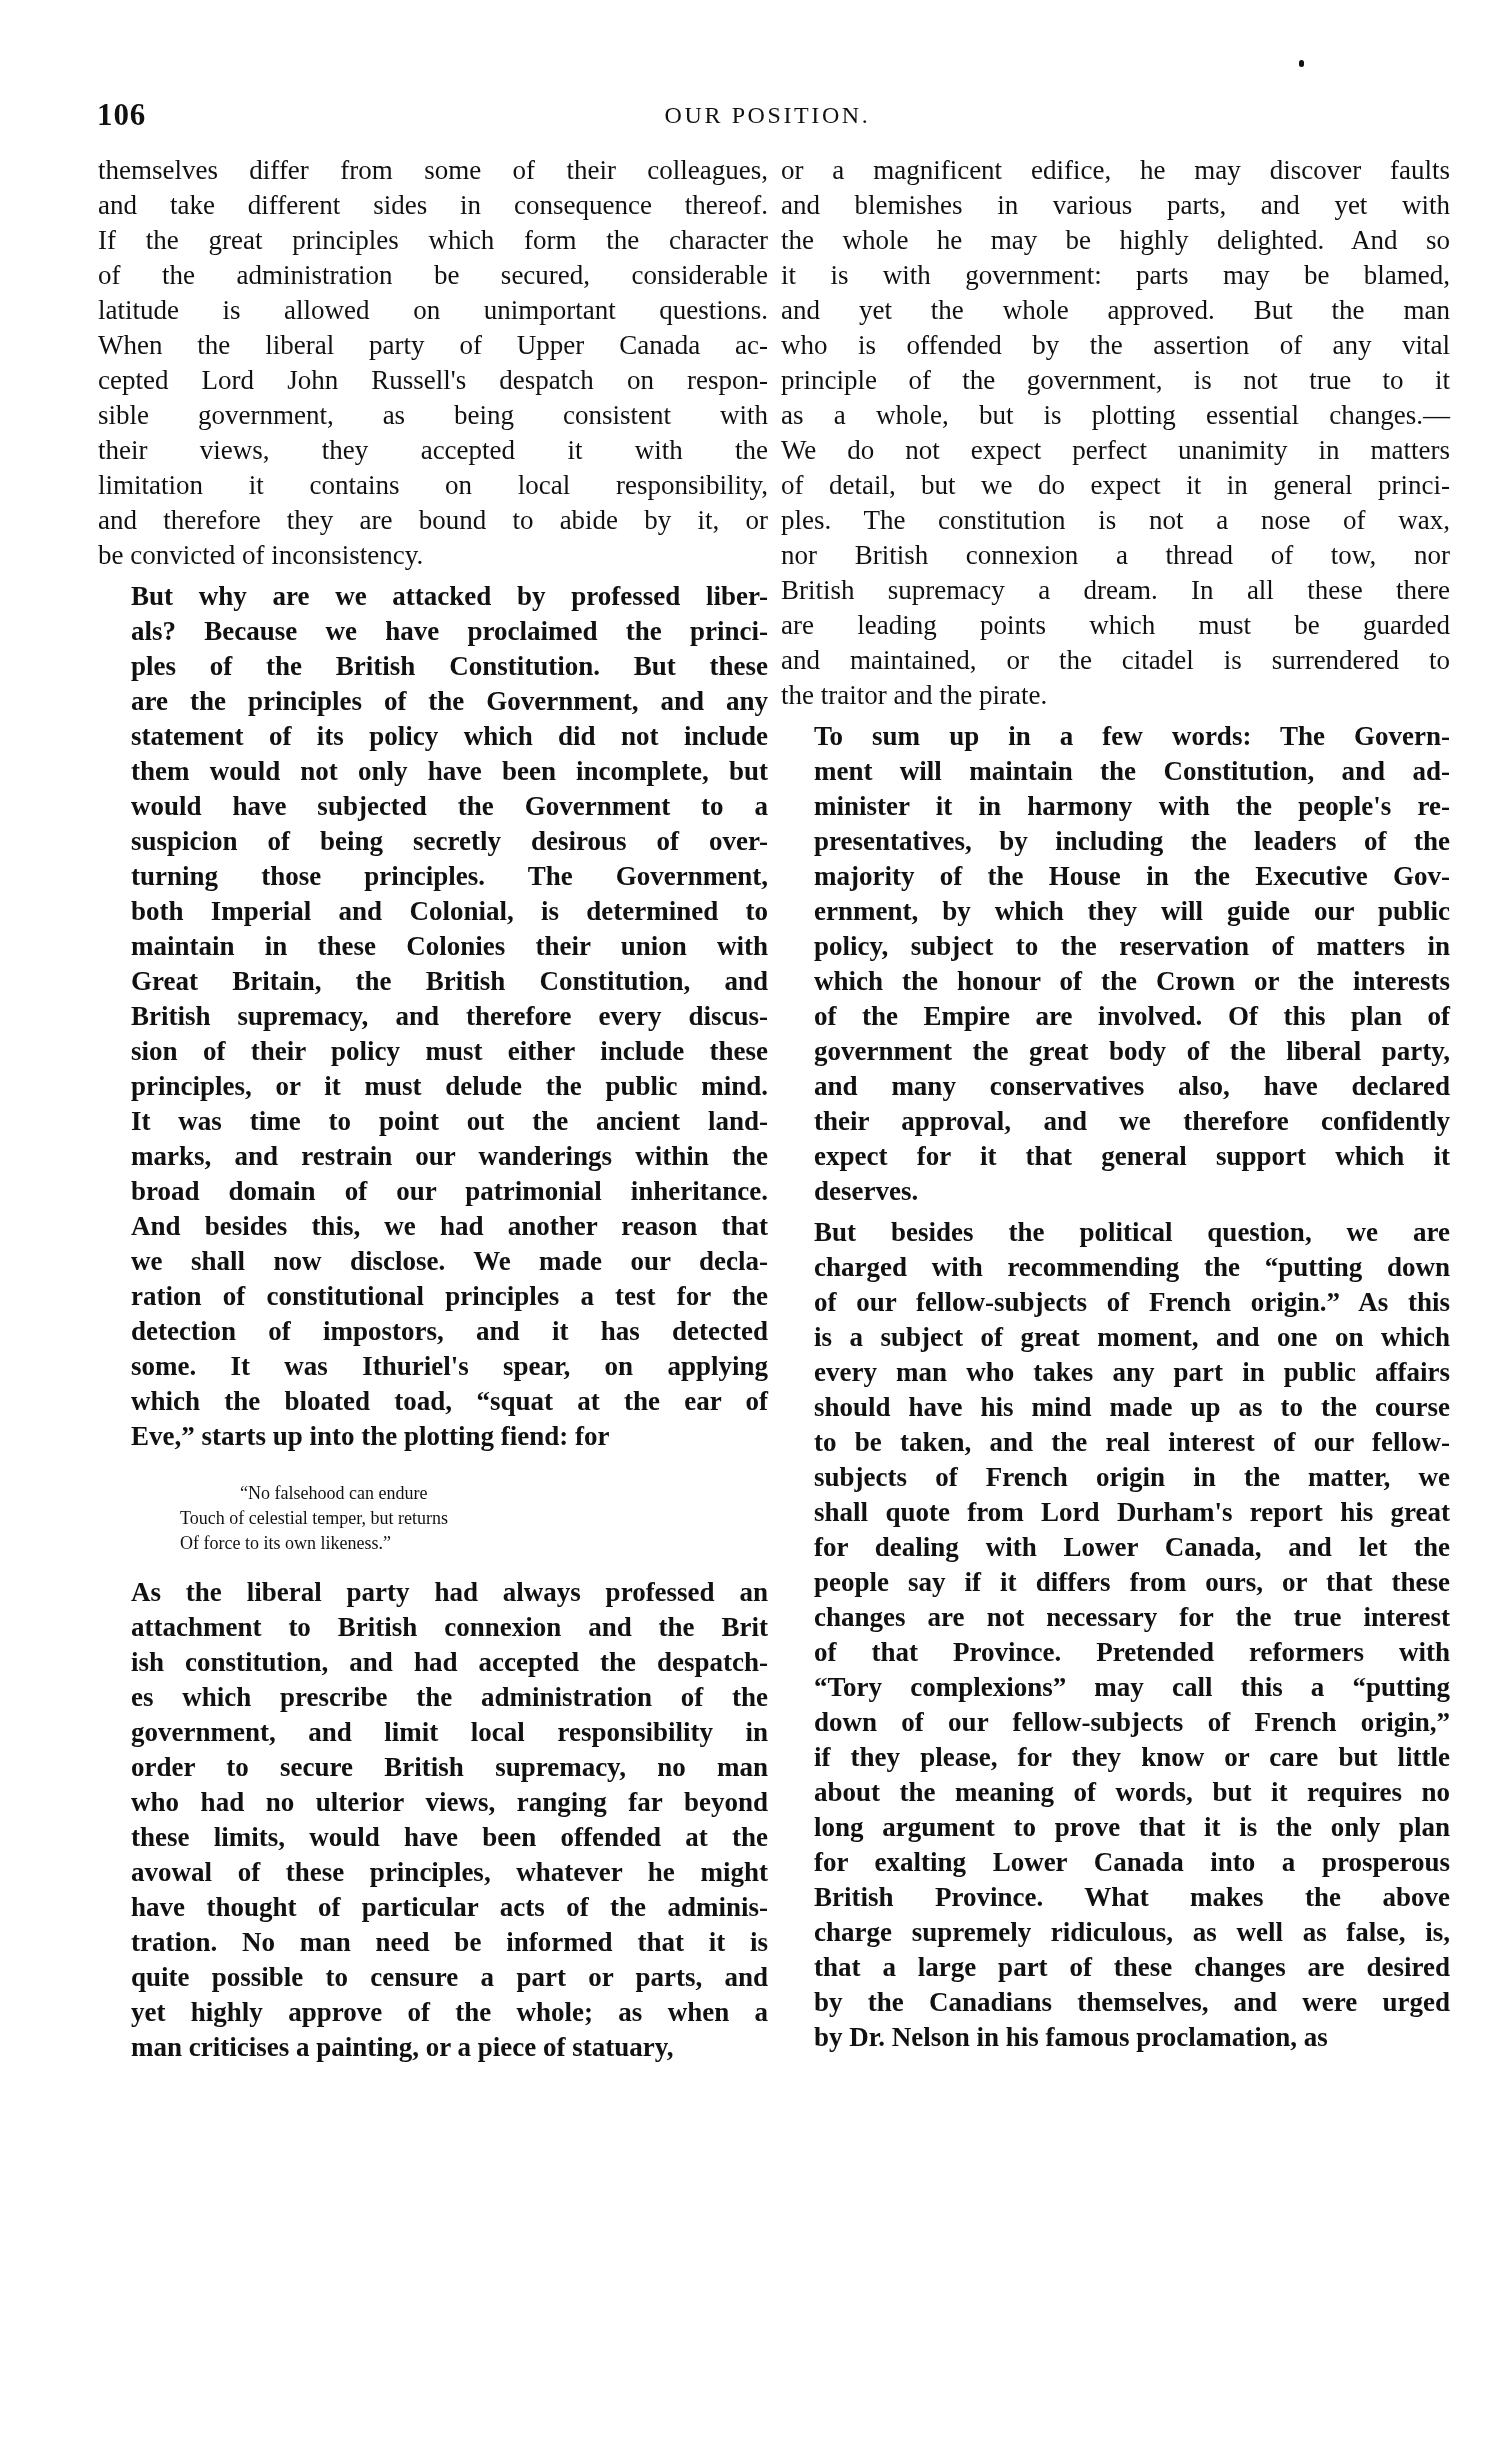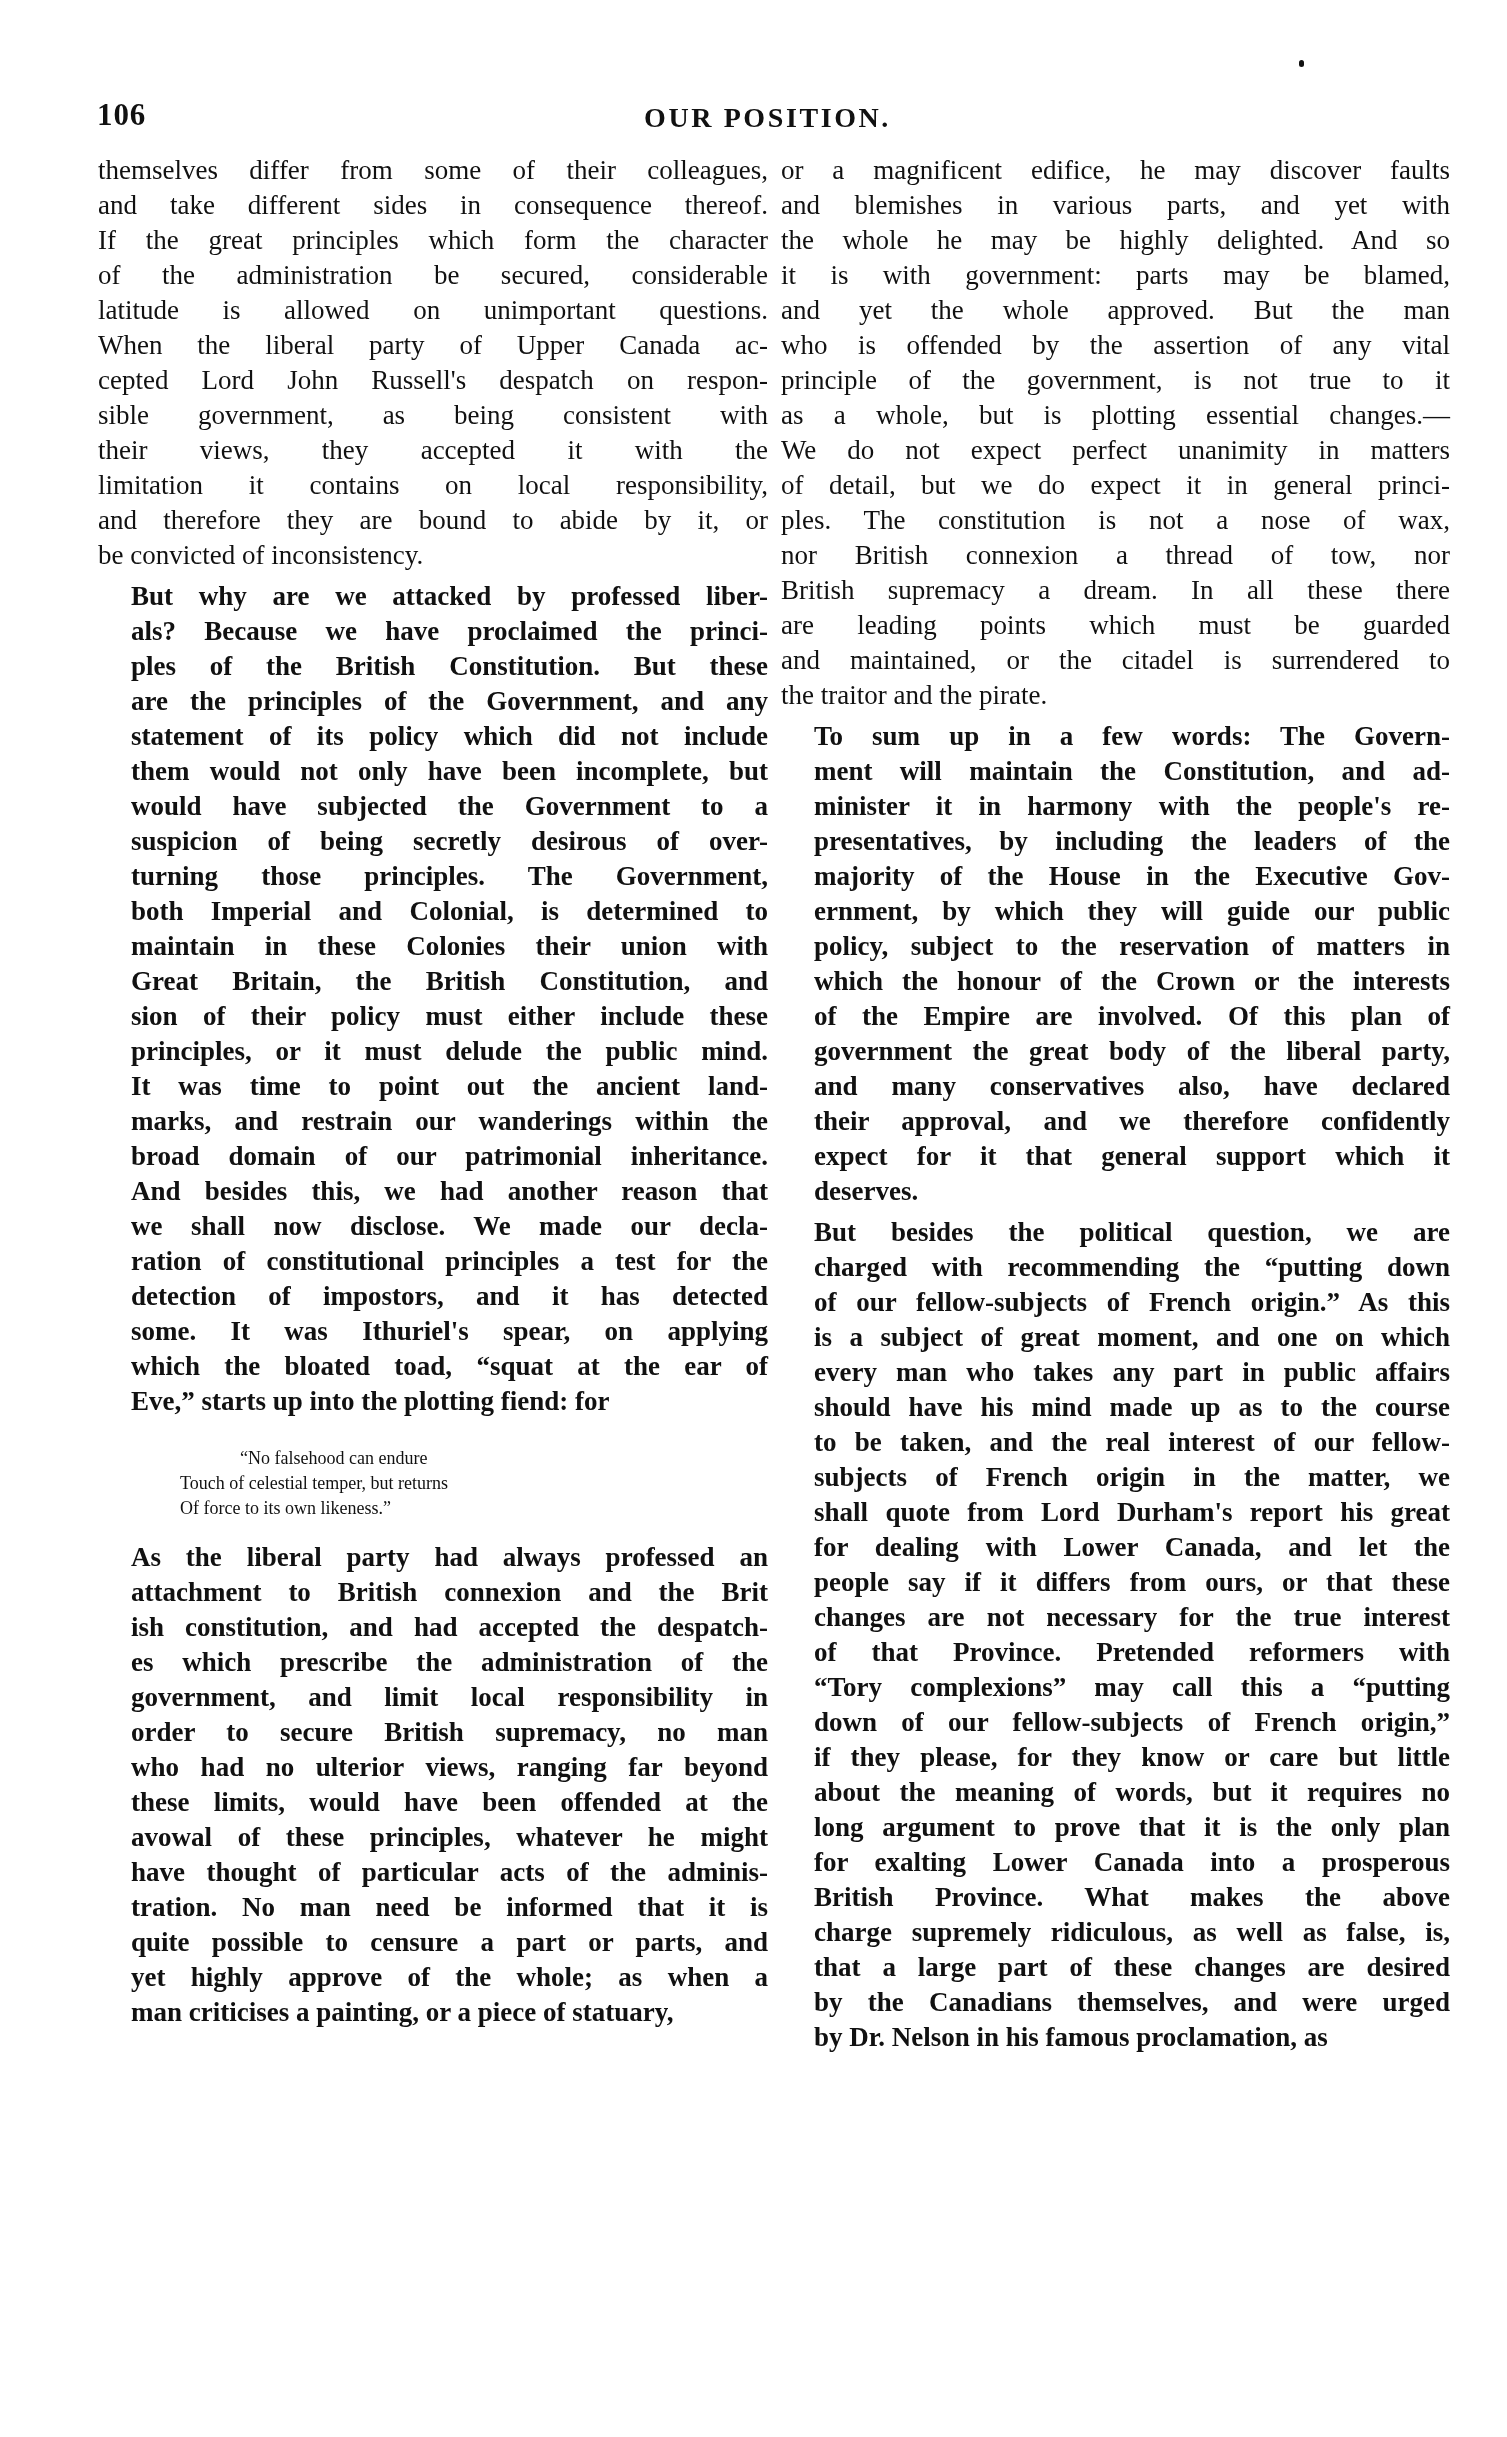--- a/index.html
+++ b/index.html
@@ -12,21 +12,21 @@
   .speck { position: absolute; left: 1299px; top: 60px; width: 5.2px; height: 6.9px; background: #111; border-radius: 2.6px; }
   .running-head {
     position: absolute; top: 97px; left: 97px; width: 1357px; height: 34px;
   }
   .page-number {
     position: absolute; left: 0; top: 0;
     font-size: 31px; font-weight: bold; letter-spacing: 0.9px;
   }
   .head-title {
     position: absolute; left: 0; right: 16px; top: 5.2px; text-align: center;
-    font-size: 28px; font-weight: bold; letter-spacing: 2.6px;
+    font-size: 24px; font-weight: normal; letter-spacing: 2.6px;
   }
   .column {
     position: absolute; top: 153px; width: 670px;
     font-size: 27px; line-height: 35px;
     text-align: justify; hyphens: manual;
   }
   .col-left { left: 98px; }
   .col-right { left: 781px; width: 669px; }
   .para { margin: 0; text-indent: 0; }
   .para.indent { text-indent: 33px; font-weight: bold; }
@@ -73,20 +73,21 @@
           <span class="line">ples of the British Constitution. But these</span>
           <span class="line">are the principles of the Government, and any</span>
           <span class="line">statement of its policy which did not include</span>
           <span class="line">them would not only have been incomplete, but</span>
           <span class="line">would have subjected the Government to a</span>
           <span class="line">suspicion of being secretly desirous of over-</span>
           <span class="line">turning those principles. The Government,</span>
           <span class="line">both Imperial and Colonial, is determined to</span>
           <span class="line">maintain in these Colonies their union with</span>
           <span class="line">Great Britain, the British Constitution, and</span>
+          <span class="line">British supremacy, and therefore every discus-</span>
           <span class="line">sion of their policy must either include these</span>
           <span class="line">principles, or it must delude the public mind.</span>
           <span class="line">It was time to point out the ancient land-</span>
           <span class="line">marks, and restrain our wanderings within the</span>
           <span class="line">broad domain of our patrimonial inheritance.</span>
           <span class="line">And besides this, we had another reason that</span>
           <span class="line">we shall now disclose. We made our decla-</span>
           <span class="line">ration of constitutional principles a test for the</span>
           <span class="line">detection of impostors, and it has detected</span>
           <span class="line">some. It was Ithuriel's spear, on applying</span>

